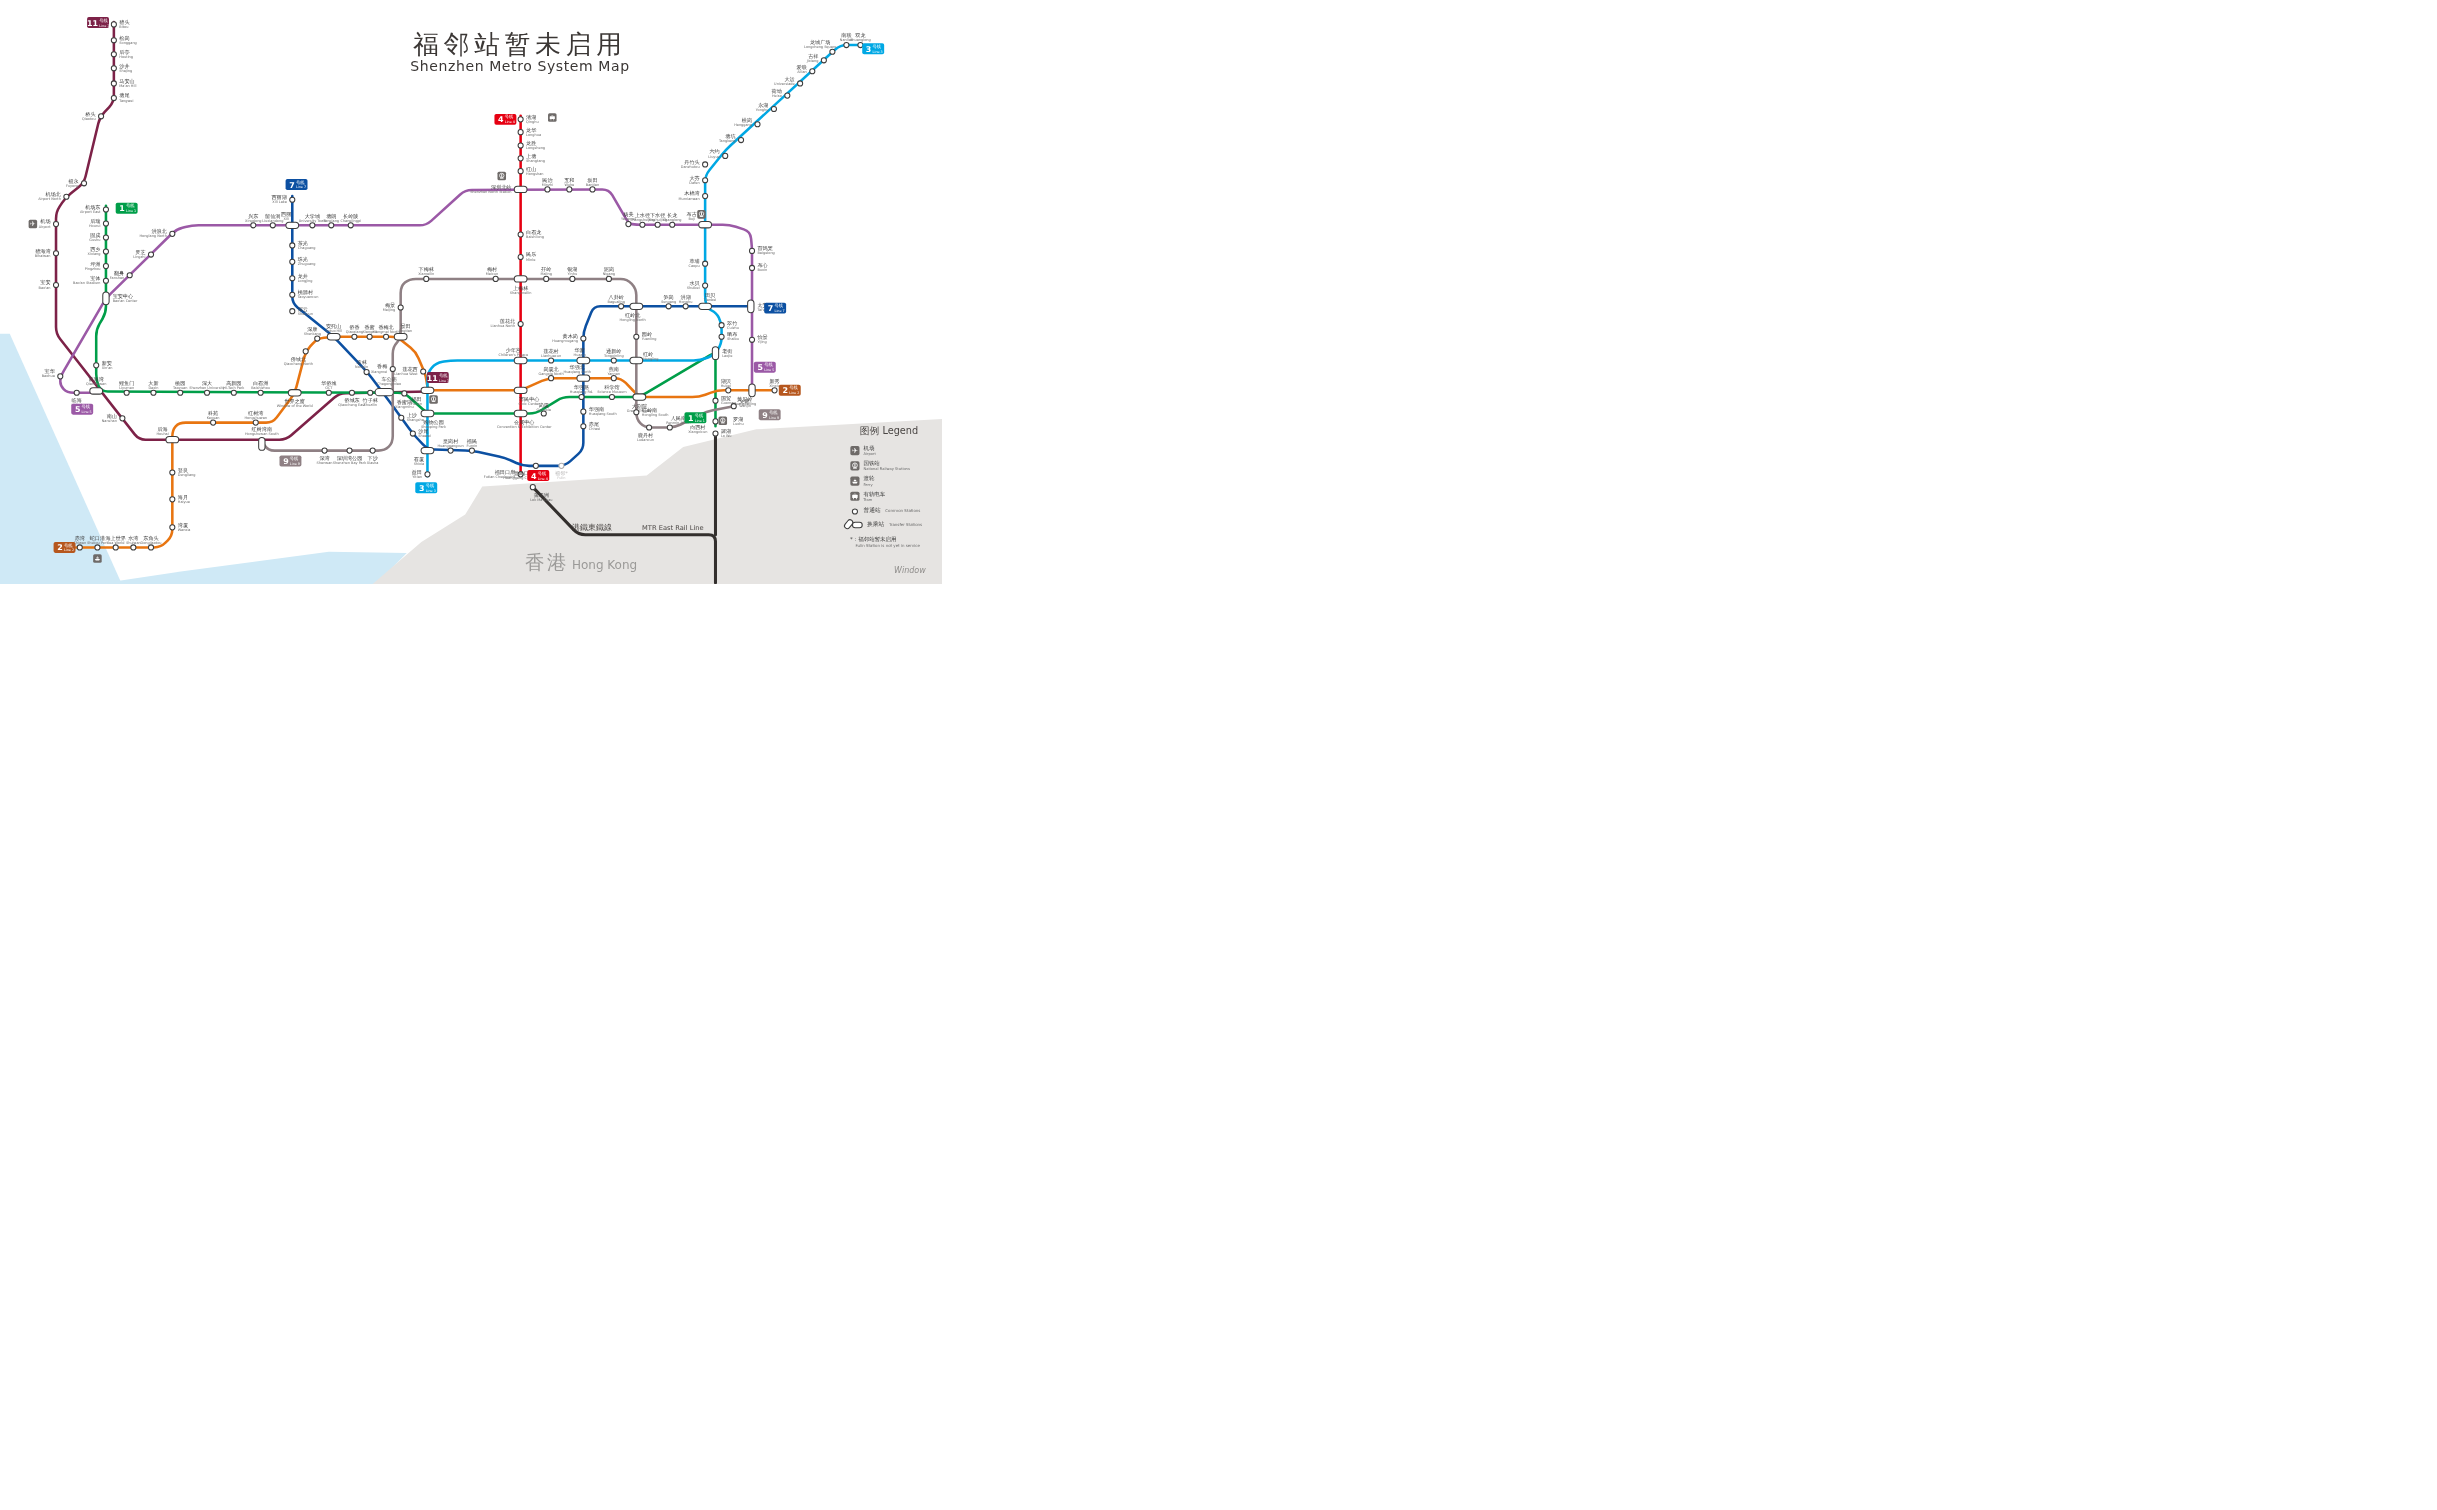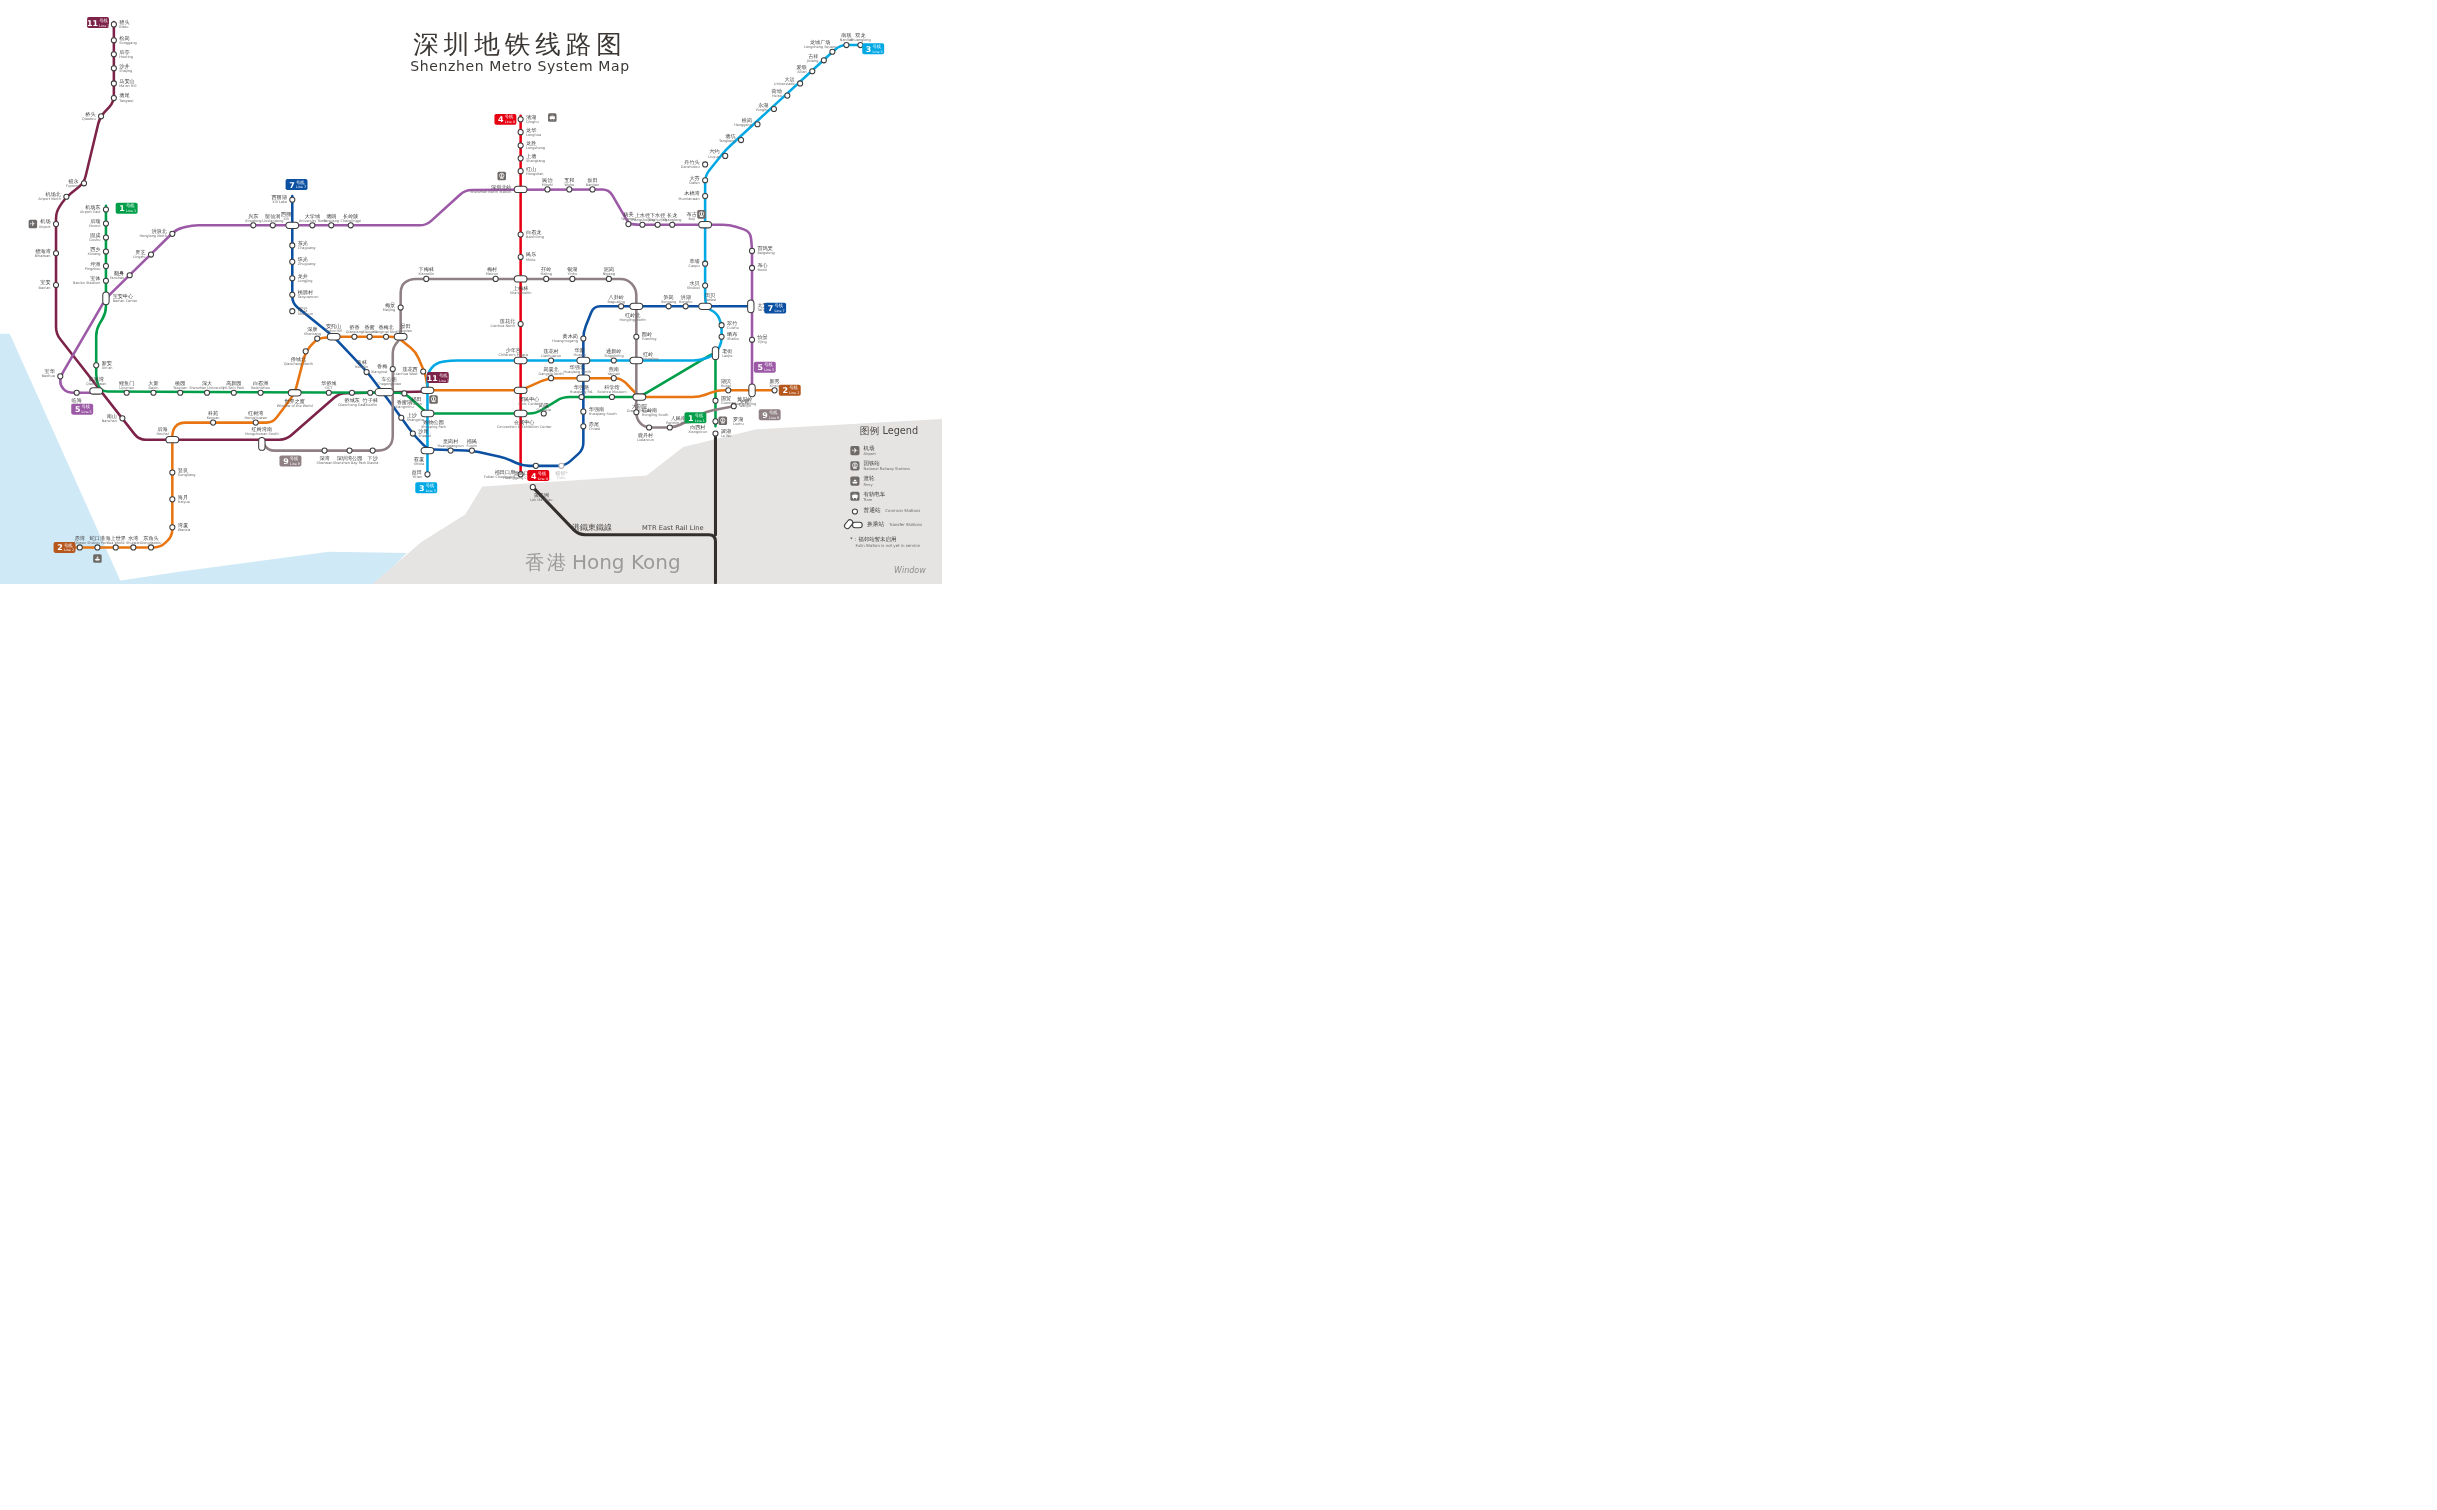--- a/index.html
+++ b/index.html
@@ -2,21 +2,21 @@
 <html style="font-size:9.7px"><head>
 <meta charset="utf-8">
 <style>
   html,body{margin:0;padding:0;background:#fff;font-family:"DejaVu Sans","Liberation Sans",sans-serif;}
   .stage{position:relative;width:942px;height:584px;overflow:hidden;background:#fff;padding-left:10px;}
   svg{position:absolute;left:0;top:0;}
   .title-cn{position:absolute;left:520px;top:27px;transform:translateX(-50%);font-size:25.6px;letter-spacing:4.9px;color:#3b3735;white-space:nowrap;}
   .title-en{position:absolute;left:520px;top:58px;transform:translateX(-50%);font-size:14px;letter-spacing:0.6px;color:#3b3735;white-space:nowrap;}
   .hk-label{position:absolute;left:525px;top:549px;color:#9b9a98;white-space:nowrap;}
   .hk-label .cn{font-size:19.5px;letter-spacing:2.4px;}
-  .hk-label .en{font-size:20px;}
+  .hk-label .en{font-size:12px;}
   .mtr-label{position:absolute;left:572px;top:521px;color:#4a4644;white-space:nowrap;}
   .mtr-label .cn{font-size:8px;}
   .mtr-label .en{font-size:6.7px;margin-left:27px;}
   .signature{position:absolute;left:894px;top:566px;color:#8f8d8b;font-size:8px;font-style:italic;}
   text{font-family:"DejaVu Sans","Liberation Sans",sans-serif;}
 </style>
 </head>
 <body>
 
 <div class="stage">
@@ -1067,21 +1067,21 @@
           <rect x="1400" y="857.5" width="16" height="9" rx="4.5" fill="#fff" stroke="#3d3d3d" stroke-width="1.7"></rect>
           <text x="1424" y="863.5" font-size="9.5" fill="#3c3c3c" text-anchor="start" font-weight="normal">换乘站</text>
           <text x="1460" y="863.5" font-size="6.5" fill="#6a6a6a" text-anchor="start" font-weight="normal">Transfer Stations</text>
         </g>
         <g>
           <text x="1396" y="889" font-size="9" fill="#3c3c3c" text-anchor="start" font-weight="normal">*：福邻站暂未启用</text>
           <text x="1405" y="897.5" font-size="6.5" fill="#6a6a6a" text-anchor="start" font-weight="normal">Fulin Station is not yet in service</text>
         </g>
       </g>
     </svg>
-  <div class="title-cn">深圳地铁线路图</div>
+  <div class="title-cn">福邻站暂未启用</div>
   <div class="title-en">Shenzhen Metro System Map</div>
   <div class="mtr-label">
     <span class="cn">港鐵東鐵線</span>
     <span class="en">MTR East Rail Line</span>
   </div>
   <div class="hk-label">
     <span class="cn">香港</span>
     <span class="en">Hong Kong</span>
   </div>
   <div class="signature">Window</div>

